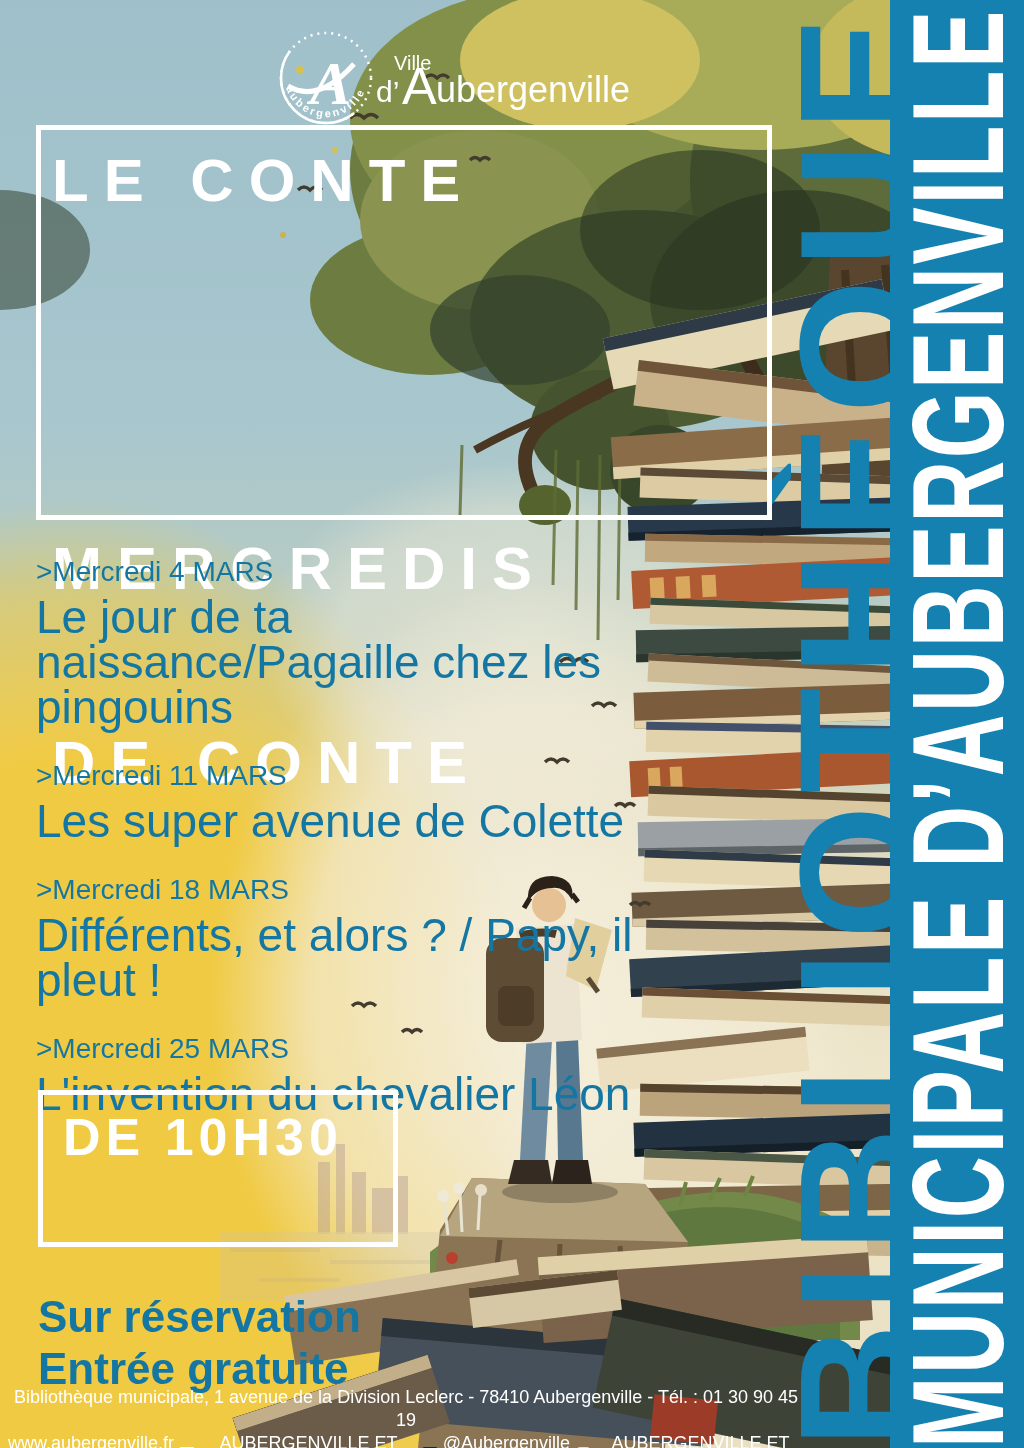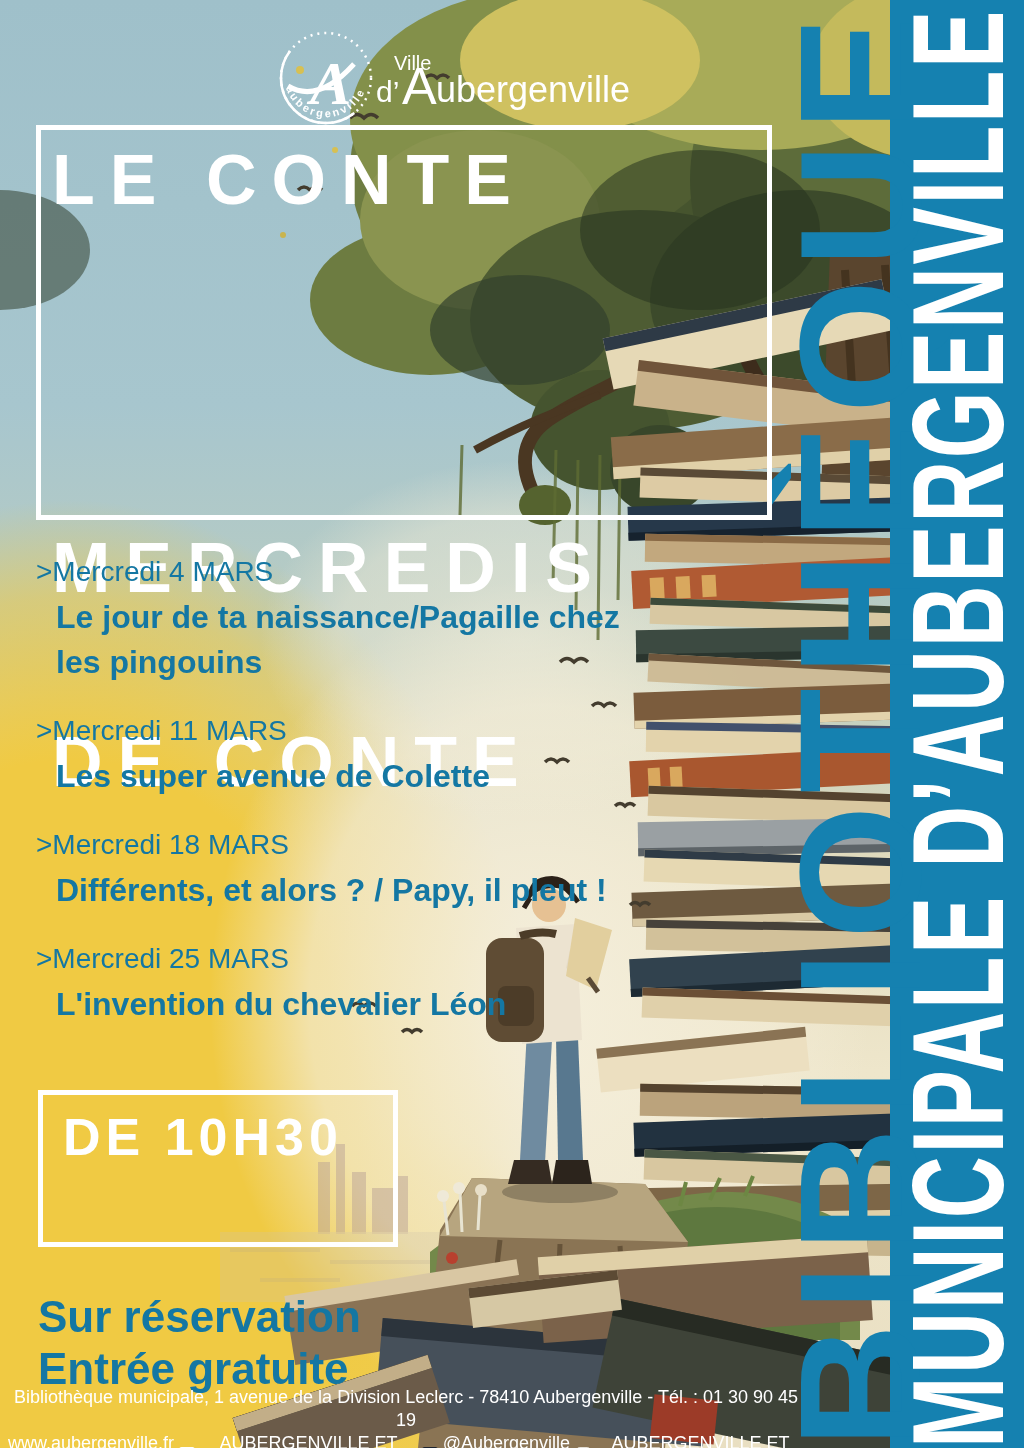--- a/index.html
+++ b/index.html
@@ -21,27 +21,27 @@
   .v-strip{
     position:absolute;left:893px;top:1448px;transform-origin:0 0;transform:rotate(-90deg) scaleX(0.66);
     width:2200px;height:130px;line-height:130px;font-size:130px;font-weight:700;letter-spacing:4px;
     color:#ffffff;white-space:nowrap;z-index:3;
   }
   .layer{position:absolute;z-index:4;}
   
   .logo{left:258px;top:26px;width:400px;height:110px;}
   
   .title-box{left:36px;top:125px;width:736px;height:395px;border:5px solid #ffffff;box-sizing:border-box;}
-  .title-text{left:52px;top:132px;width:740px;color:#ffffff;font-size:70px;font-weight:700;
+  .title-text{left:52px;top:132px;width:740px;color:#ffffff;font-size:60px;font-weight:700;
     letter-spacing:15px;line-height:97px;white-space:pre-line;}
   
   .events{left:36px;top:549px;width:618px;color:#1477a3;}
   .event{margin-bottom:23px;}
   .event .date{font-size:28px;font-weight:400;line-height:46px;}
-  .event .desc{font-size:32px;font-weight:700;line-height:45px;margin-left:20px;}
+  .event .desc{font-size:46px;font-weight:400;line-height:45px;}
   
   .time-box{left:38px;top:1090px;width:360px;height:157px;border:5px solid #ffffff;box-sizing:border-box;
     color:#ffffff;font-size:52px;font-weight:700;letter-spacing:5px;line-height:60px;padding:12px 0 0 20px;}
   .notes{left:38px;top:1280px;color:#1477a3;font-size:44px;font-weight:700;line-height:52px;margin-top:11px;}
   
   .footer{left:8px;top:1386px;width:796px;text-align:center;color:#ffffff;}
   .footer .l1{font-size:18px;font-weight:400;line-height:23px;}
   .footer .l2{font-size:18px;font-weight:400;line-height:23px;display:flex;align-items:center;justify-content:center;gap:5px;}
   .sicon{display:inline-block;vertical-align:middle;}
 </style>

